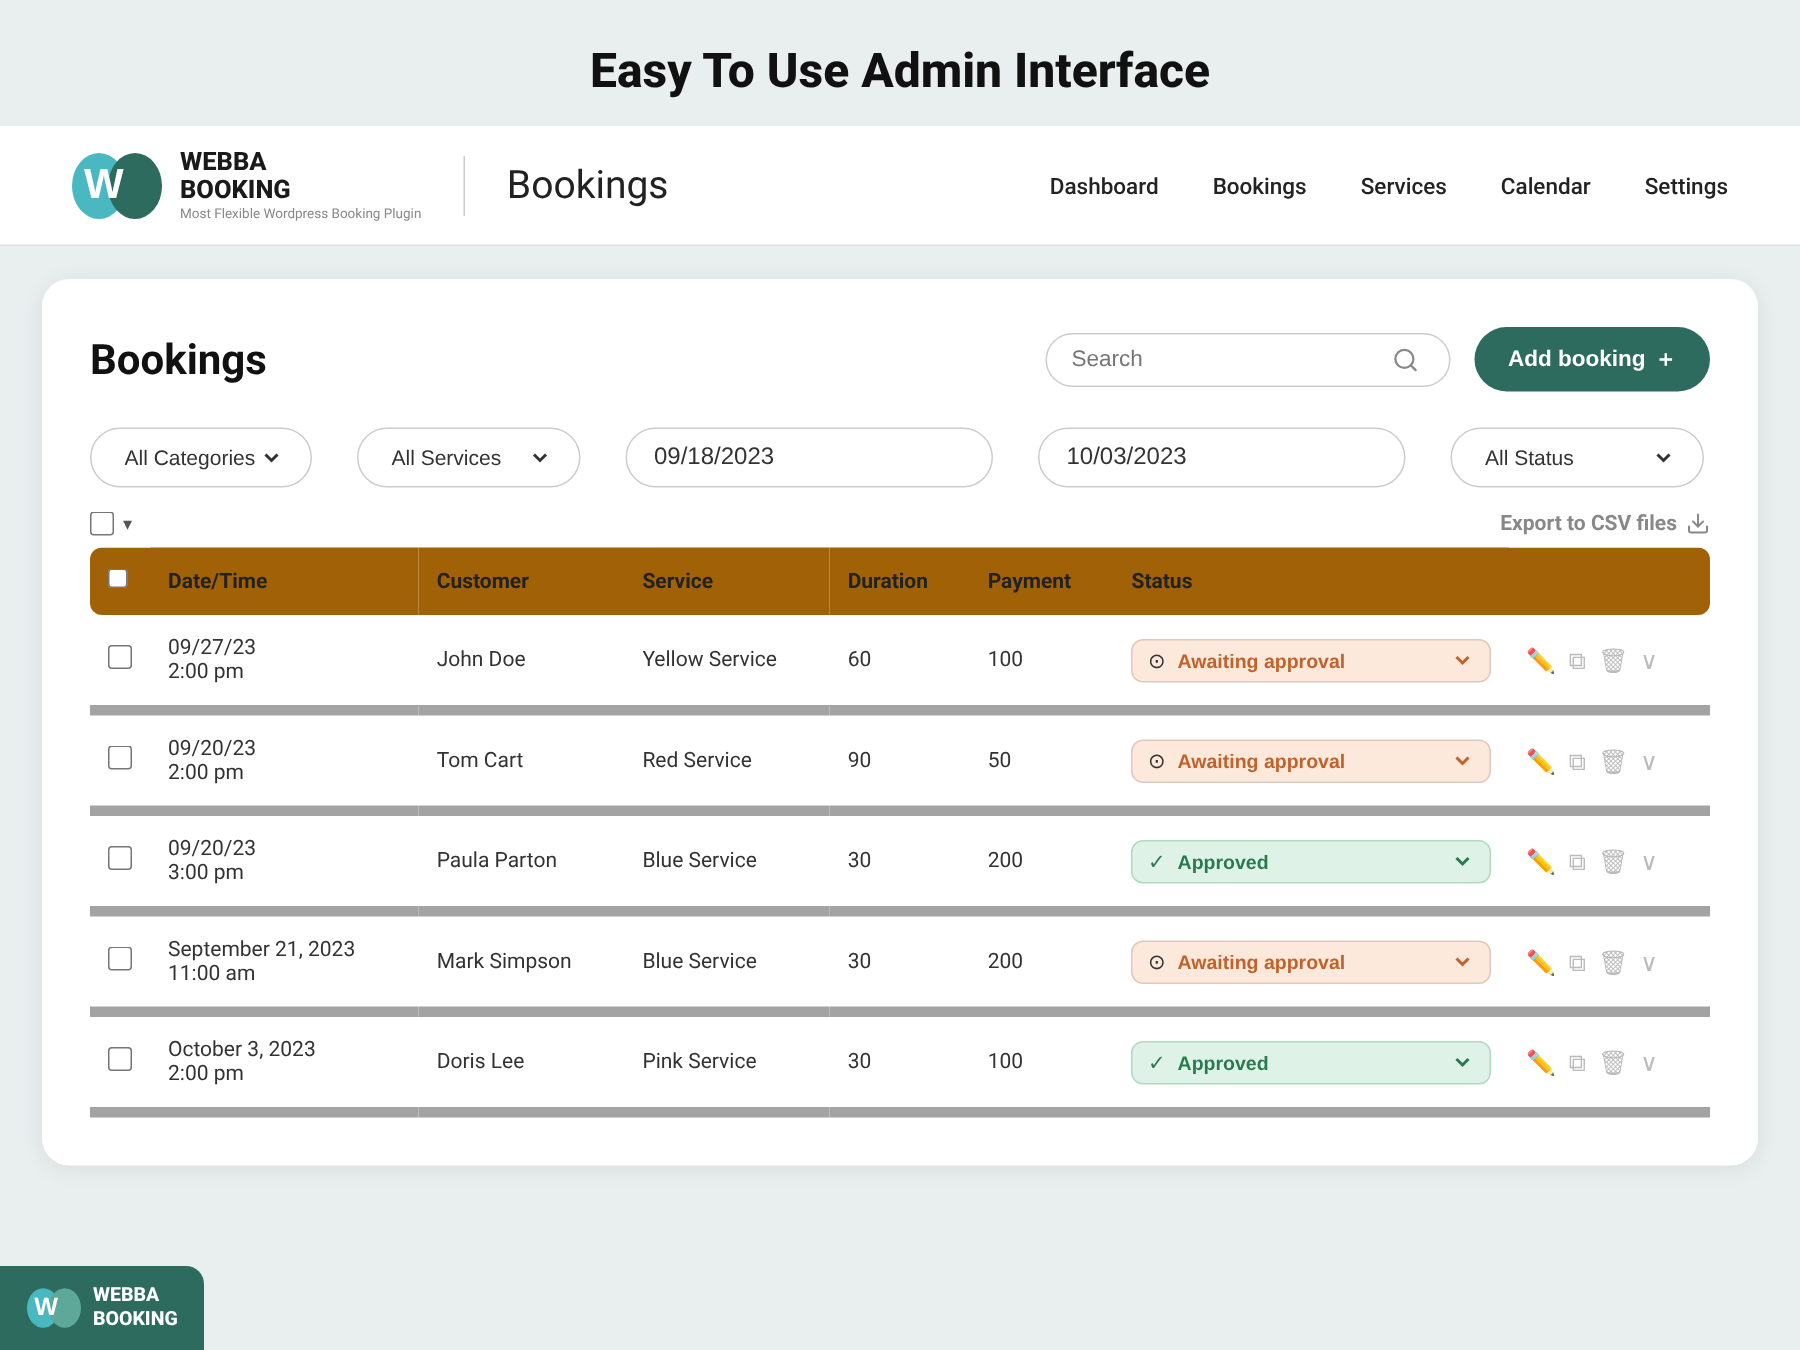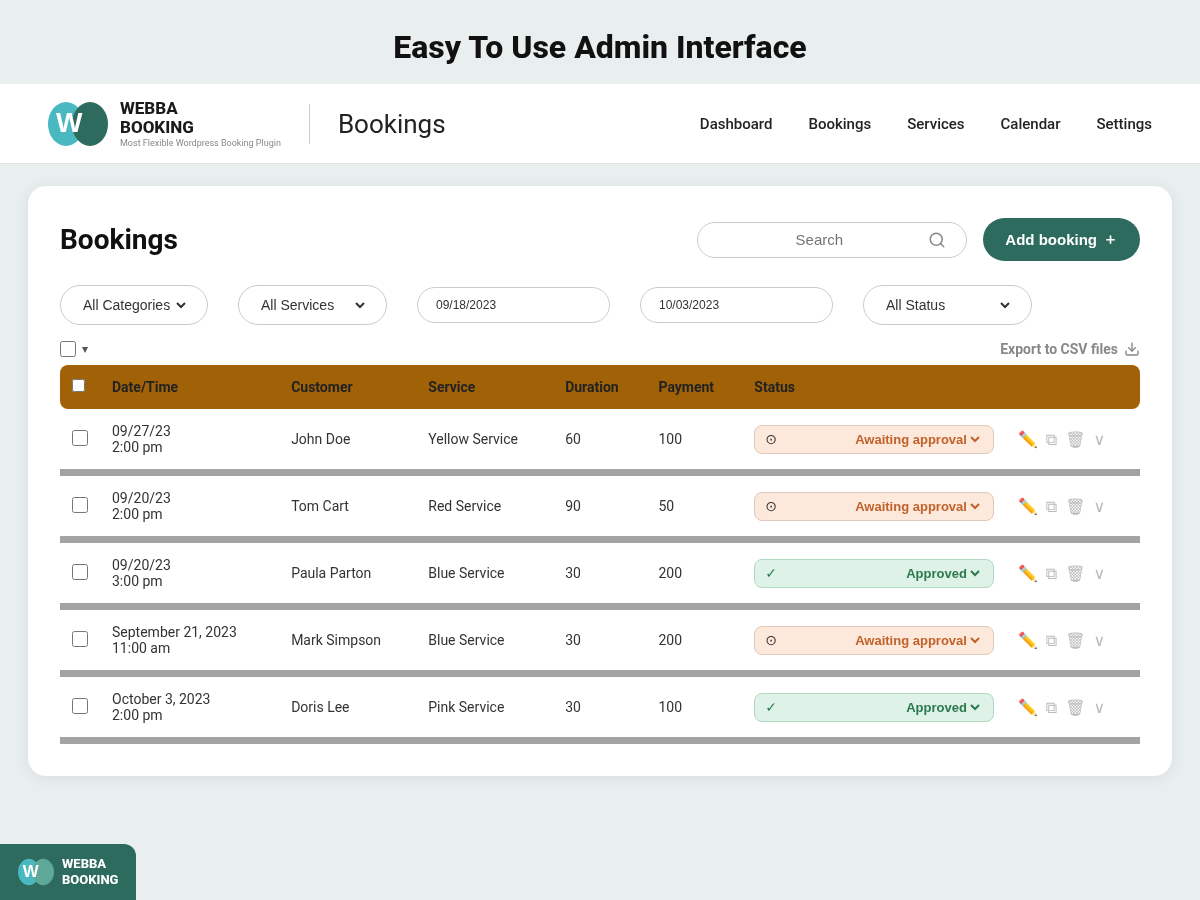--- a/index.html
+++ b/index.html
@@ -116,21 +116,20 @@
       width: 270px;
       background: #fff;
     }
     .search-box input {
       border: none;
       outline: none;
       font-size: 15px;
       color: #0f766e;
       width: 210px;
       background: transparent;
-      text-align: center;
     }
     .search-icon-svg {
       color: #888;
       margin-left: 4px;
     }
     .add-booking-btn {
       background: #2d6b5e;
       color: #fff;
       border: none;
       border-radius: 24px;
@@ -180,21 +179,21 @@
       font-size: 14px;
       color: #333;
       background: #fff;
       display: flex;
       align-items: center;
       min-width: 140px;
     }
     .date-input-wrap input {
       border: none;
       outline: none;
-      font-size: 12px;
+      font-size: 16px;
       color: #333;
       background: transparent;
       width: 100%;
     }
 
     
     .action-row {
       display: flex;
       align-items: center;
       margin-bottom: 8px;
@@ -280,21 +279,20 @@
     }
     .status-select-wrap select {
       border: none;
       outline: none;
       background: transparent;
       font-size: 13px;
       font-weight: 600;
       color: #c0622a;
       cursor: pointer;
       width: 100%;
-      text-align: right;
     }
     .status-select-wrap.approved-wrap select {
       color: #2a7a4e;
     }
     .status-icon {
       font-size: 14px;
     }
 
     
     .row-actions {

